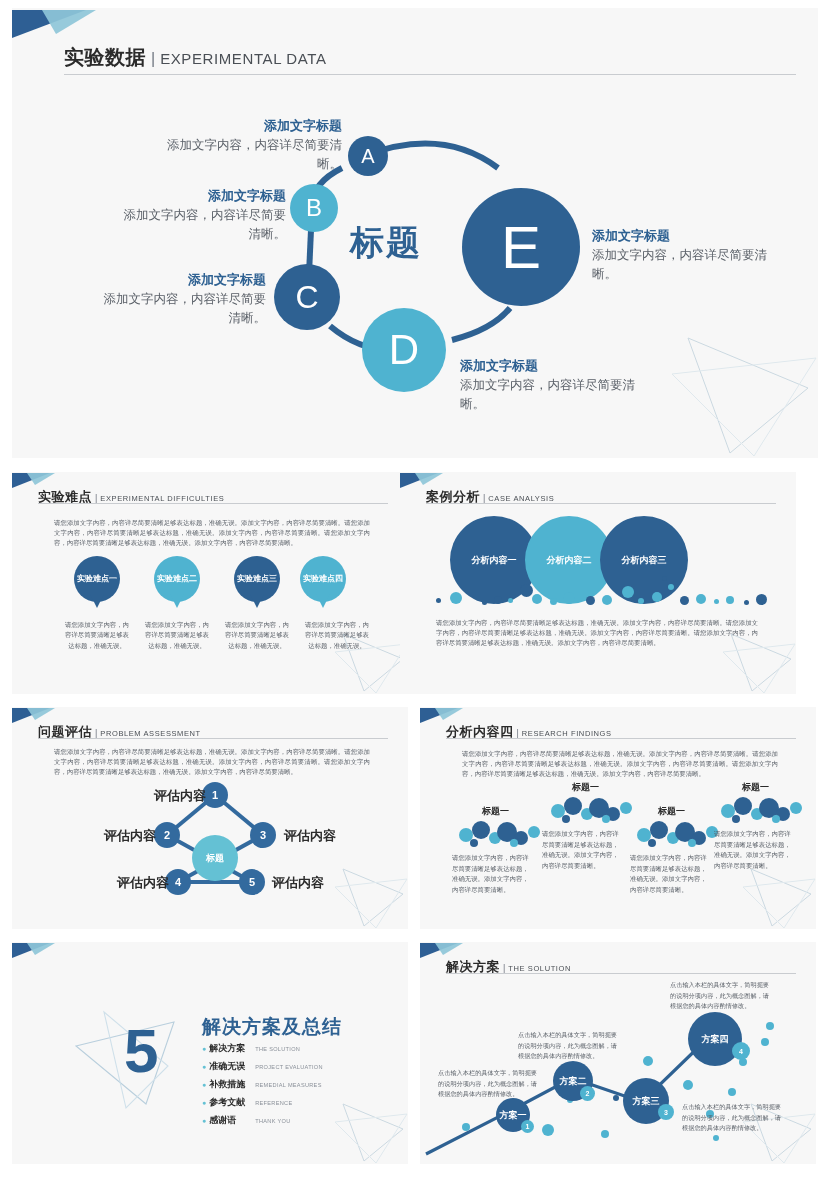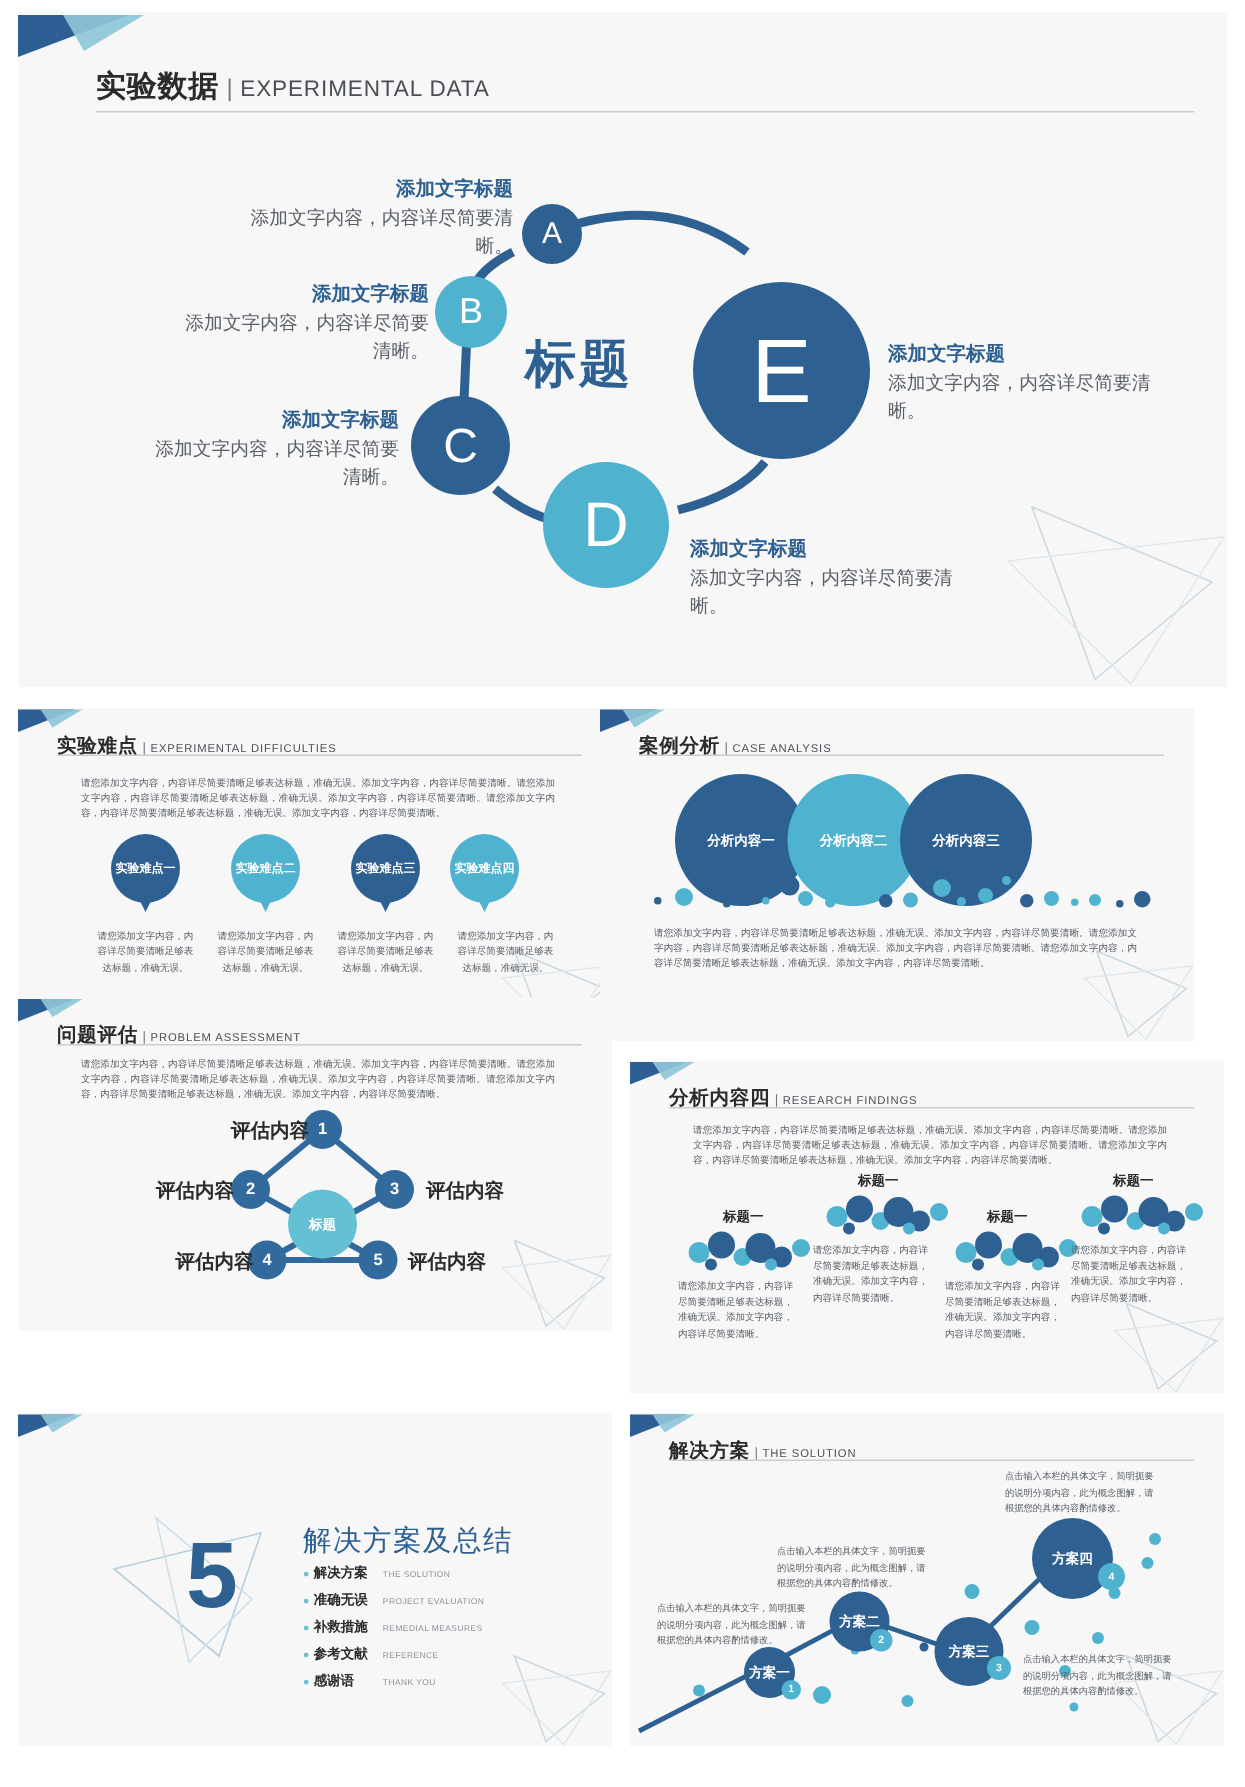--- a/index.html
+++ b/index.html
@@ -9,21 +9,21 @@
     overflow:hidden;
   }
   .page{position:relative;width:830px;height:957px;}
 
   
   .slide{position:absolute;background:#f7f7f7;overflow:hidden;}
   .slide.big{left:12px;top:8px;width:806px;height:450px;}
   .slide.s{width:396px;height:222px;}
   .s1{left:12px;top:472px;}
   .s2{left:400px;top:472px;}
-  .s3{left:12px;top:665px;}
+  .s3{left:12px;top:707px;}
   .s4{left:420px;top:707px;}
   .s5{left:12px;top:942px;}
   .s6{left:420px;top:942px;}
 
   
   .corner{position:absolute;left:0;top:0;pointer-events:none;}
   .corner.big{width:90px;height:36px;}
   .corner.sm{width:46px;height:19px;}
 
   
@@ -82,21 +82,21 @@
          background:#64c1d4;color:#fff;display:flex;align-items:center;
          justify-content:center;font-size:9px;font-weight:700;}
   .slbl{position:absolute;color:#2b2b2b;font-size:13px;font-weight:700;white-space:nowrap;}
 
   
   .rf-title{position:absolute;color:#2b2b2b;font-size:9px;font-weight:700;}
   .rf-text{position:absolute;width:78px;color:#5a6068;font-size:6.4px;line-height:1.65;}
 
   
   .big5{position:absolute;color:#2e6192;font-weight:700;}
-  .s5title{position:absolute;color:#2e6192;font-size:19px;font-weight:400;letter-spacing:1px;}
+  .s5title{position:absolute;color:#2e6192;font-size:19px;font-weight:700;letter-spacing:1px;}
   .blist{position:absolute;}
   .brow{display:flex;align-items:baseline;margin-bottom:5px;}
   .brow .bd{color:#64c1d4;font-size:7px;margin-right:3px;}
   .brow .bcn{color:#2b2b2b;font-size:9px;font-weight:700;width:46px;}
   .brow .ben{color:#8a9099;font-size:5.6px;letter-spacing:.3px;}
 
   
   .pnode{position:absolute;border-radius:50%;background:#2e6192;color:#fff;
          display:flex;align-items:center;justify-content:center;
          font-size:9px;font-weight:700;line-height:1.2;text-align:center;}

